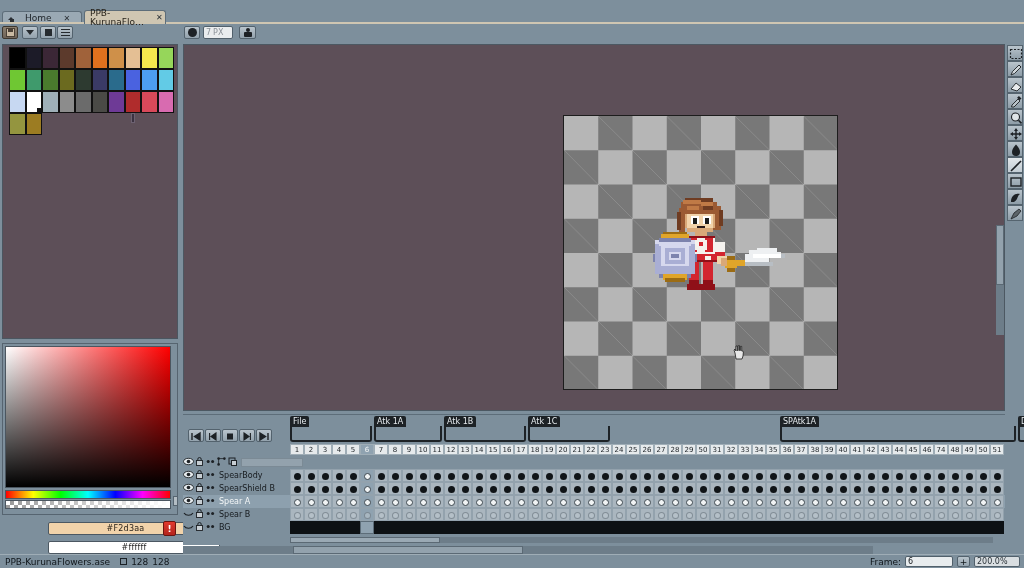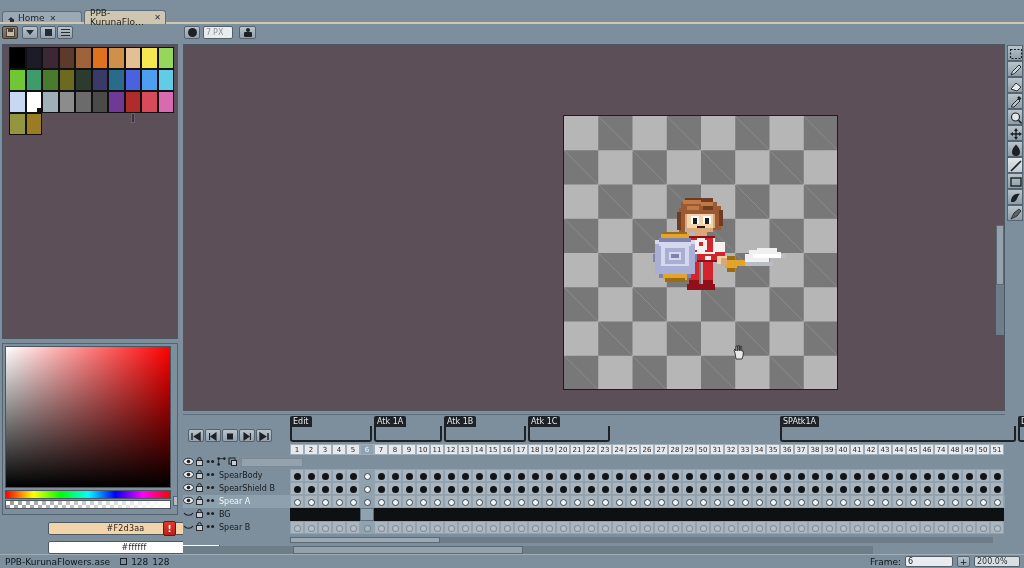--- a/index.html
+++ b/index.html
@@ -31,21 +31,21 @@
   .tabbar {
     position:absolute; left:0; top:10px; width:1024px; height:14px;
     background:#7d8f9c;
   }
   .tabbar::after{
     content:""; position:absolute; left:0; bottom:0; width:1024px; height:2px; background:#cfc6b2;
   }
   .tab {
     position:absolute; top:1px; height:13px; border:1px solid #5d6d79;
     border-bottom:none; border-radius:3px 3px 0 0;
-    display:flex; align-items:center; padding:0 4px 0 5px; gap:3px;
+    display:flex; align-items:center; padding:0 4px 0 5px; gap:10px;
     font-size:9px; line-height:9px;
   }
   .tab.inactive { background:#9aa9b4; color:#20262b; }
   .tab.active { background:#cfc6b2; color:#241f17; z-index:3; height:14px; top:0px; }
   .tab .home-ico { width:7px; height:7px; position:relative; }
   .tab .home-ico::before{
     content:""; position:absolute; left:0; top:2px; width:0;height:0;
     border-left:3.5px solid transparent;border-right:3.5px solid transparent;border-bottom:3px solid #2a2f34;
   }
   .tab .home-ico::after{
@@ -533,21 +533,21 @@
           </svg></div>
         <div class="pbtn"><svg width="14" height="13" viewBox="0 0 14 13">
             <path d="M4 3 L9 6.5 L4 10 Z M10.4 3 v7" fill="#1d2125" stroke="#1d2125" stroke-width="1.1"></path>
           </svg></div>
         <div class="pbtn"><svg width="14" height="13" viewBox="0 0 14 13">
             <path d="M11 3 v7 M3 3 L8.5 6.5 L3 10 Z" stroke="#1d2125" stroke-width="1.4" fill="#1d2125"></path>
           </svg></div>
       </div>
     <div class="tagsrow" id="tagsrow">
         <div class="tag" style="left: 0px; width: 82px;">
-          <div class="taglabel">Edit</div>
+          <div class="taglabel">File</div>
           <div class="tagbody"></div>
         </div>
         <div class="tag" style="left: 84px; width: 68px;">
           <div class="taglabel">Atk 1A</div>
           <div class="tagbody"></div>
         </div>
         <div class="tag" style="left: 154px; width: 82px;">
           <div class="taglabel">Atk 1B</div>
           <div class="tagbody"></div>
         </div>
@@ -1158,194 +1158,194 @@
               <path d="M1 5 C3 8 8 8 10 5" fill="none" stroke="#1d2125" stroke-width="1.2"></path>
             </svg></span>
           <span class="ico"><svg width="11" height="11" viewBox="0 0 11 11">
               <rect x="2.5" y="4.5" width="6" height="5" fill="#c7ced3" stroke="#1d2125" stroke-width="0.9"></rect>
               <path d="M3.8 4.5 V3.2 a1.7 1.7 0 0 1 3.4 0 V4.5" fill="none" stroke="#1d2125" stroke-width="1"></path>
             </svg></span>
           <span class="ico"><svg width="11" height="11" viewBox="0 0 11 11">
               <circle cx="3.2" cy="5.5" r="1.5" fill="#1d2125"></circle>
               <circle cx="7.6" cy="5.5" r="1.5" fill="#1d2125"></circle>
             </svg></span>
+          <span class="lname">Spear B</span>
+          <div class="cels">
+            <div class="cel">
+              <div class="dot ghost"></div>
+            </div>
+            <div class="cel">
+              <div class="dot ghost"></div>
+            </div>
+            <div class="cel">
+              <div class="dot ghost"></div>
+            </div>
+            <div class="cel">
+              <div class="dot ghost"></div>
+            </div>
+            <div class="cel">
+              <div class="dot ghost"></div>
+            </div>
+            <div class="cel cur">
+              <div class="dot ghost"></div>
+            </div>
+            <div class="cel">
+              <div class="dot ghost"></div>
+            </div>
+            <div class="cel">
+              <div class="dot ghost"></div>
+            </div>
+            <div class="cel">
+              <div class="dot ghost"></div>
+            </div>
+            <div class="cel">
+              <div class="dot ghost"></div>
+            </div>
+            <div class="cel">
+              <div class="dot ghost"></div>
+            </div>
+            <div class="cel">
+              <div class="dot ghost"></div>
+            </div>
+            <div class="cel">
+              <div class="dot ghost"></div>
+            </div>
+            <div class="cel">
+              <div class="dot ghost"></div>
+            </div>
+            <div class="cel">
+              <div class="dot ghost"></div>
+            </div>
+            <div class="cel">
+              <div class="dot ghost"></div>
+            </div>
+            <div class="cel">
+              <div class="dot ghost"></div>
+            </div>
+            <div class="cel">
+              <div class="dot ghost"></div>
+            </div>
+            <div class="cel">
+              <div class="dot ghost"></div>
+            </div>
+            <div class="cel">
+              <div class="dot ghost"></div>
+            </div>
+            <div class="cel">
+              <div class="dot ghost"></div>
+            </div>
+            <div class="cel">
+              <div class="dot ghost"></div>
+            </div>
+            <div class="cel">
+              <div class="dot ghost"></div>
+            </div>
+            <div class="cel">
+              <div class="dot ghost"></div>
+            </div>
+            <div class="cel">
+              <div class="dot ghost"></div>
+            </div>
+            <div class="cel">
+              <div class="dot ghost"></div>
+            </div>
+            <div class="cel">
+              <div class="dot ghost"></div>
+            </div>
+            <div class="cel">
+              <div class="dot ghost"></div>
+            </div>
+            <div class="cel">
+              <div class="dot ghost"></div>
+            </div>
+            <div class="cel">
+              <div class="dot ghost"></div>
+            </div>
+            <div class="cel">
+              <div class="dot ghost"></div>
+            </div>
+            <div class="cel">
+              <div class="dot ghost"></div>
+            </div>
+            <div class="cel">
+              <div class="dot ghost"></div>
+            </div>
+            <div class="cel">
+              <div class="dot ghost"></div>
+            </div>
+            <div class="cel">
+              <div class="dot ghost"></div>
+            </div>
+            <div class="cel">
+              <div class="dot ghost"></div>
+            </div>
+            <div class="cel">
+              <div class="dot ghost"></div>
+            </div>
+            <div class="cel">
+              <div class="dot ghost"></div>
+            </div>
+            <div class="cel">
+              <div class="dot ghost"></div>
+            </div>
+            <div class="cel">
+              <div class="dot ghost"></div>
+            </div>
+            <div class="cel">
+              <div class="dot ghost"></div>
+            </div>
+            <div class="cel">
+              <div class="dot ghost"></div>
+            </div>
+            <div class="cel">
+              <div class="dot ghost"></div>
+            </div>
+            <div class="cel">
+              <div class="dot ghost"></div>
+            </div>
+            <div class="cel">
+              <div class="dot ghost"></div>
+            </div>
+            <div class="cel">
+              <div class="dot ghost"></div>
+            </div>
+            <div class="cel">
+              <div class="dot ghost"></div>
+            </div>
+            <div class="cel">
+              <div class="dot ghost"></div>
+            </div>
+            <div class="cel">
+              <div class="dot ghost"></div>
+            </div>
+            <div class="cel">
+              <div class="dot ghost"></div>
+            </div>
+            <div class="cel">
+              <div class="dot ghost"></div>
+            </div>
+          </div>
+        </div>
+        <div class="lrow">
+          <span class="ico"><svg width="11" height="11" viewBox="0 0 11 11">
+              <path d="M1 5 C3 8 8 8 10 5" fill="none" stroke="#1d2125" stroke-width="1.2"></path>
+            </svg></span>
+          <span class="ico"><svg width="11" height="11" viewBox="0 0 11 11">
+              <rect x="2.5" y="4.5" width="6" height="5" fill="#c7ced3" stroke="#1d2125" stroke-width="0.9"></rect>
+              <path d="M3.8 4.5 V3.2 a1.7 1.7 0 0 1 3.4 0 V4.5" fill="none" stroke="#1d2125" stroke-width="1"></path>
+            </svg></span>
+          <span class="ico"><svg width="11" height="11" viewBox="0 0 11 11">
+              <circle cx="3.2" cy="5.5" r="1.5" fill="#1d2125"></circle>
+              <circle cx="7.6" cy="5.5" r="1.5" fill="#1d2125"></circle>
+            </svg></span>
           <span class="lname">BG</span>
           <div class="bgbar">
             <div class="bgseg" style="width: 70px;"></div>
             <div class="bgseg cur" style="width: 14px;"></div>
             <div class="bgseg" style="width: 630px;"></div>
-          </div>
-        </div>
-        <div class="lrow">
-          <span class="ico"><svg width="11" height="11" viewBox="0 0 11 11">
-              <path d="M1 5 C3 8 8 8 10 5" fill="none" stroke="#1d2125" stroke-width="1.2"></path>
-            </svg></span>
-          <span class="ico"><svg width="11" height="11" viewBox="0 0 11 11">
-              <rect x="2.5" y="4.5" width="6" height="5" fill="#c7ced3" stroke="#1d2125" stroke-width="0.9"></rect>
-              <path d="M3.8 4.5 V3.2 a1.7 1.7 0 0 1 3.4 0 V4.5" fill="none" stroke="#1d2125" stroke-width="1"></path>
-            </svg></span>
-          <span class="ico"><svg width="11" height="11" viewBox="0 0 11 11">
-              <circle cx="3.2" cy="5.5" r="1.5" fill="#1d2125"></circle>
-              <circle cx="7.6" cy="5.5" r="1.5" fill="#1d2125"></circle>
-            </svg></span>
-          <span class="lname">Spear B</span>
-          <div class="cels">
-            <div class="cel">
-              <div class="dot ghost"></div>
-            </div>
-            <div class="cel">
-              <div class="dot ghost"></div>
-            </div>
-            <div class="cel">
-              <div class="dot ghost"></div>
-            </div>
-            <div class="cel">
-              <div class="dot ghost"></div>
-            </div>
-            <div class="cel">
-              <div class="dot ghost"></div>
-            </div>
-            <div class="cel cur">
-              <div class="dot ghost"></div>
-            </div>
-            <div class="cel">
-              <div class="dot ghost"></div>
-            </div>
-            <div class="cel">
-              <div class="dot ghost"></div>
-            </div>
-            <div class="cel">
-              <div class="dot ghost"></div>
-            </div>
-            <div class="cel">
-              <div class="dot ghost"></div>
-            </div>
-            <div class="cel">
-              <div class="dot ghost"></div>
-            </div>
-            <div class="cel">
-              <div class="dot ghost"></div>
-            </div>
-            <div class="cel">
-              <div class="dot ghost"></div>
-            </div>
-            <div class="cel">
-              <div class="dot ghost"></div>
-            </div>
-            <div class="cel">
-              <div class="dot ghost"></div>
-            </div>
-            <div class="cel">
-              <div class="dot ghost"></div>
-            </div>
-            <div class="cel">
-              <div class="dot ghost"></div>
-            </div>
-            <div class="cel">
-              <div class="dot ghost"></div>
-            </div>
-            <div class="cel">
-              <div class="dot ghost"></div>
-            </div>
-            <div class="cel">
-              <div class="dot ghost"></div>
-            </div>
-            <div class="cel">
-              <div class="dot ghost"></div>
-            </div>
-            <div class="cel">
-              <div class="dot ghost"></div>
-            </div>
-            <div class="cel">
-              <div class="dot ghost"></div>
-            </div>
-            <div class="cel">
-              <div class="dot ghost"></div>
-            </div>
-            <div class="cel">
-              <div class="dot ghost"></div>
-            </div>
-            <div class="cel">
-              <div class="dot ghost"></div>
-            </div>
-            <div class="cel">
-              <div class="dot ghost"></div>
-            </div>
-            <div class="cel">
-              <div class="dot ghost"></div>
-            </div>
-            <div class="cel">
-              <div class="dot ghost"></div>
-            </div>
-            <div class="cel">
-              <div class="dot ghost"></div>
-            </div>
-            <div class="cel">
-              <div class="dot ghost"></div>
-            </div>
-            <div class="cel">
-              <div class="dot ghost"></div>
-            </div>
-            <div class="cel">
-              <div class="dot ghost"></div>
-            </div>
-            <div class="cel">
-              <div class="dot ghost"></div>
-            </div>
-            <div class="cel">
-              <div class="dot ghost"></div>
-            </div>
-            <div class="cel">
-              <div class="dot ghost"></div>
-            </div>
-            <div class="cel">
-              <div class="dot ghost"></div>
-            </div>
-            <div class="cel">
-              <div class="dot ghost"></div>
-            </div>
-            <div class="cel">
-              <div class="dot ghost"></div>
-            </div>
-            <div class="cel">
-              <div class="dot ghost"></div>
-            </div>
-            <div class="cel">
-              <div class="dot ghost"></div>
-            </div>
-            <div class="cel">
-              <div class="dot ghost"></div>
-            </div>
-            <div class="cel">
-              <div class="dot ghost"></div>
-            </div>
-            <div class="cel">
-              <div class="dot ghost"></div>
-            </div>
-            <div class="cel">
-              <div class="dot ghost"></div>
-            </div>
-            <div class="cel">
-              <div class="dot ghost"></div>
-            </div>
-            <div class="cel">
-              <div class="dot ghost"></div>
-            </div>
-            <div class="cel">
-              <div class="dot ghost"></div>
-            </div>
-            <div class="cel">
-              <div class="dot ghost"></div>
-            </div>
-            <div class="cel">
-              <div class="dot ghost"></div>
-            </div>
-            <div class="cel">
-              <div class="dot ghost"></div>
-            </div>
           </div>
         </div>
       </div>
     <div class="tl-hscroll">
         <div class="knob"></div>
       </div>
   </div>
 
   <div class="statusbar">
     <span class="sb-file">PPB-KurunaFlowers.ase</span>

